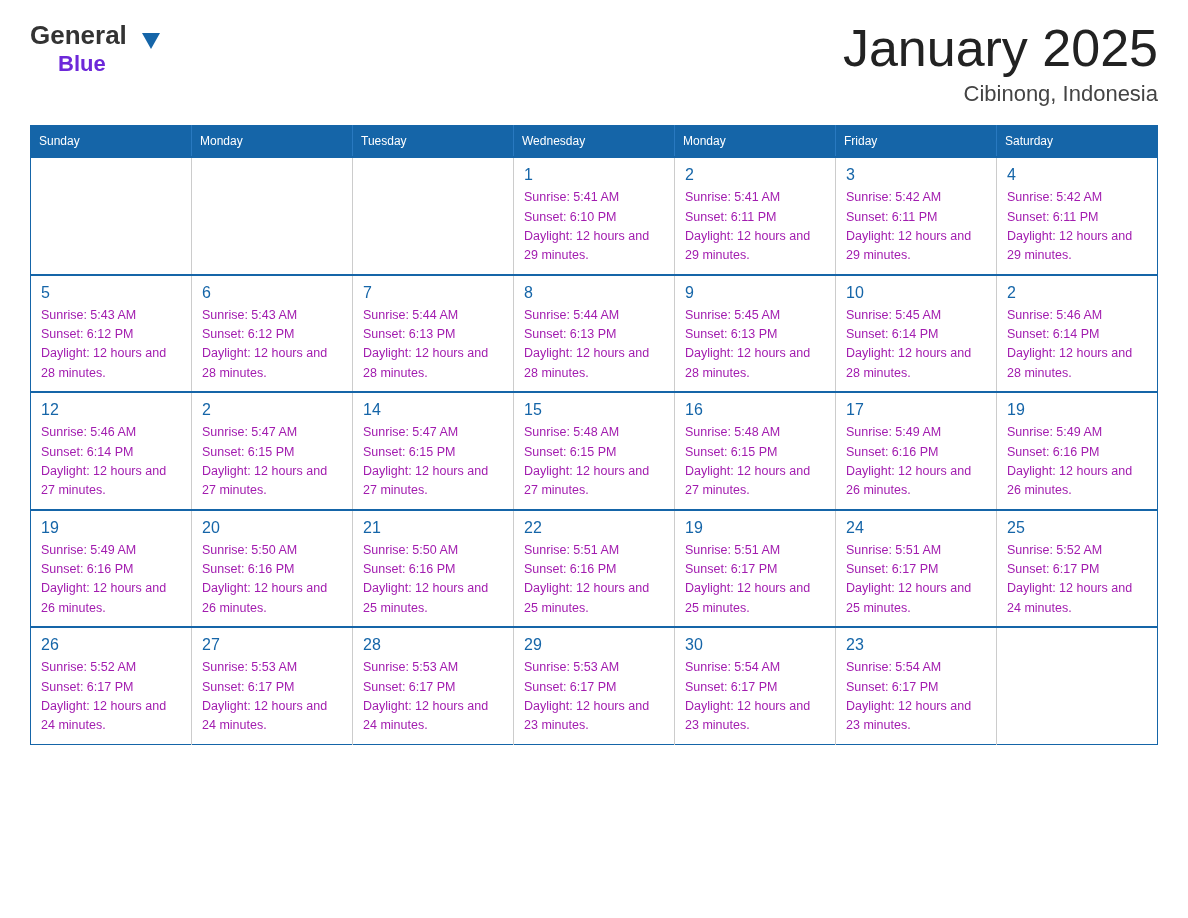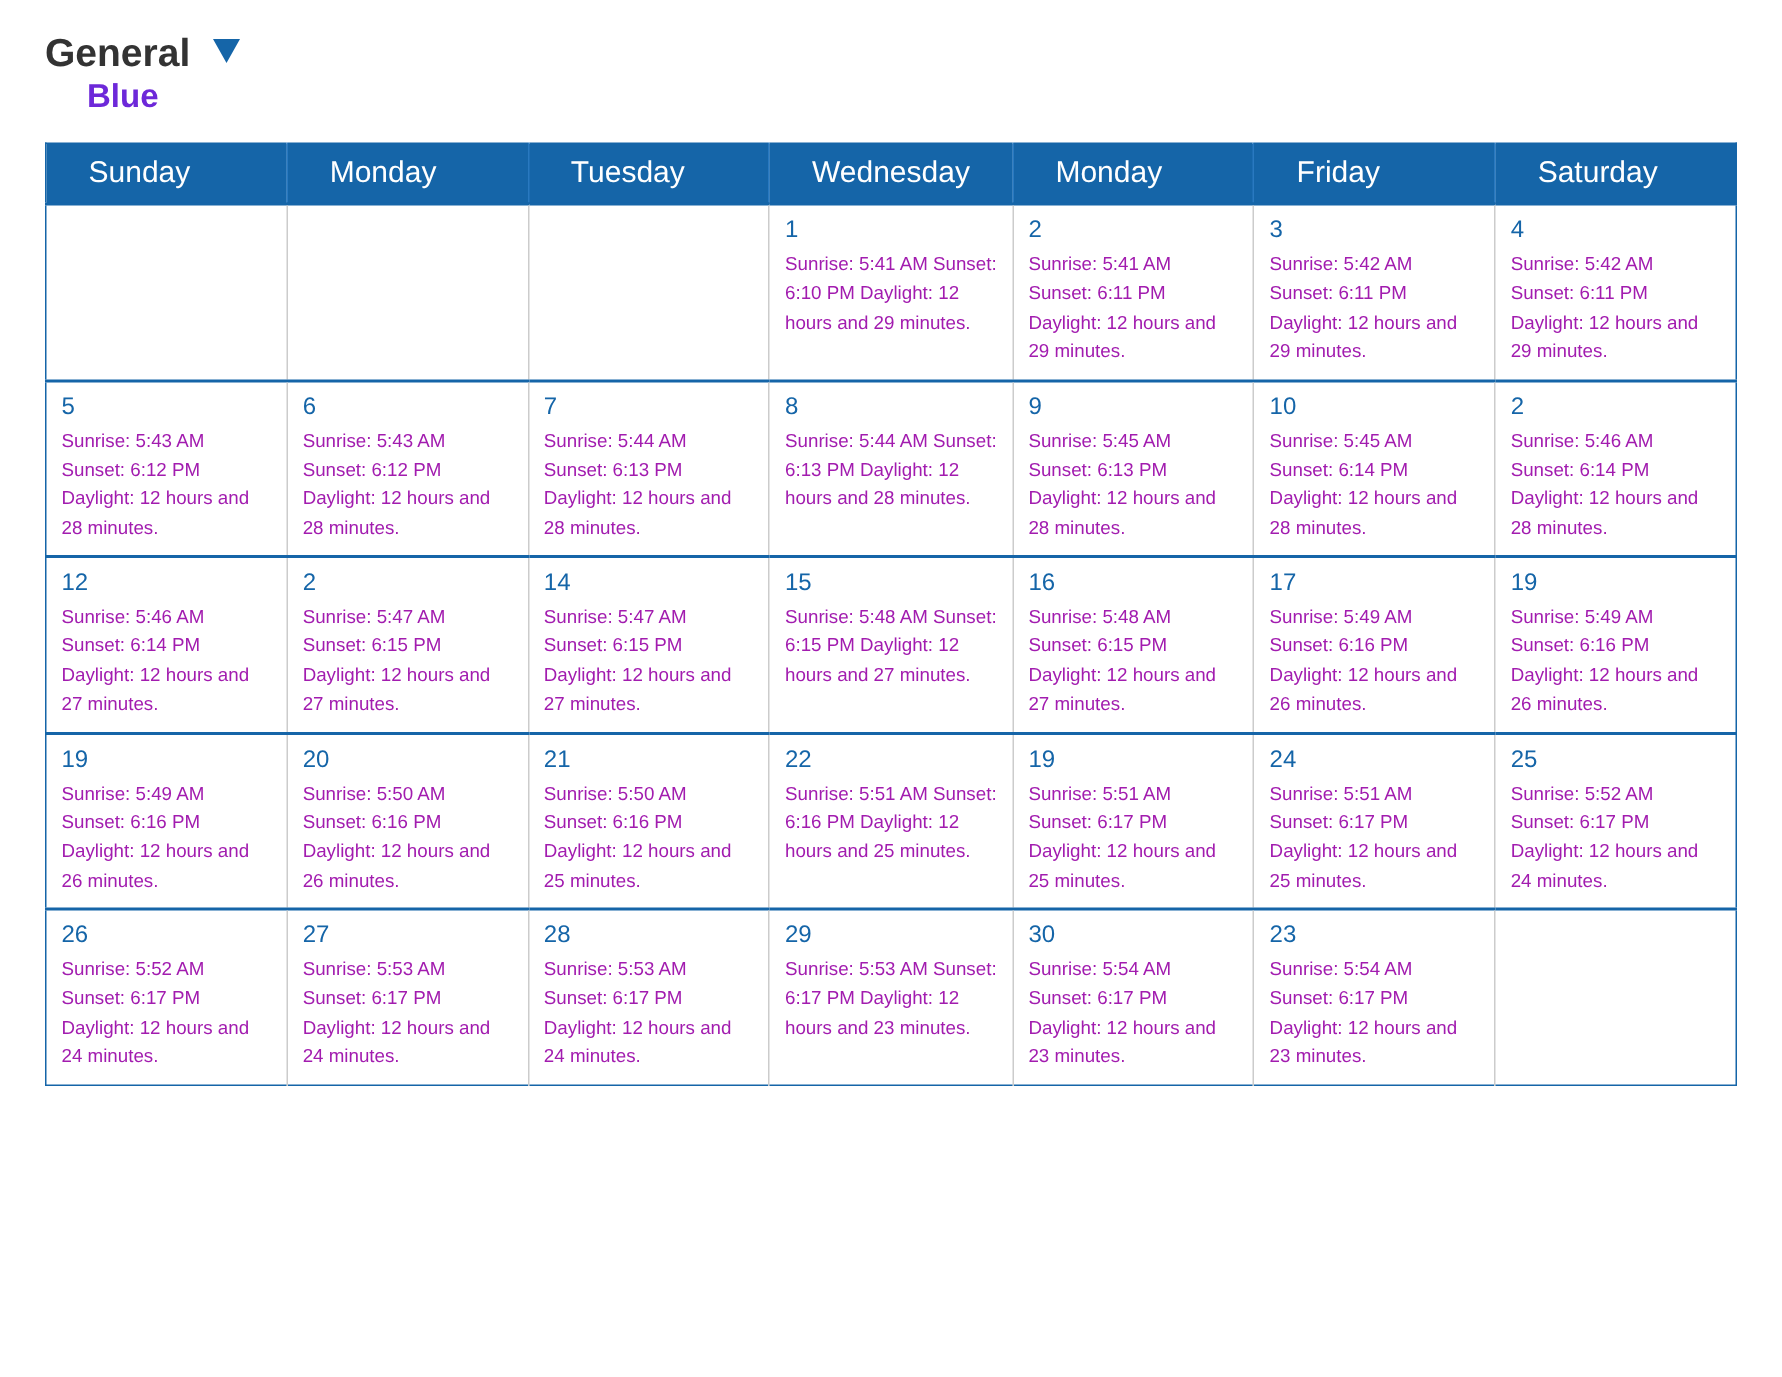--- a/index.html
+++ b/index.html
@@ -48,23 +48,23 @@
 
     
     .calendar {
       width: 100%;
       border-collapse: collapse;
       border: 1.5px solid #1565a8;
     }
     .calendar thead tr th {
       background-color: #1565a8;
       color: #fff;
-      font-size: 20px;
+      font-size: 12px;
       font-weight: normal;
-      padding: 8px 28px;
+      padding: 8px 8px;
       text-align: left;
       border-right: 1px solid #2979c0;
     }
     .calendar thead tr th:last-child {
       border-right: none;
     }
     .calendar tbody tr td {
       vertical-align: top;
       padding: 8px 10px;
       border-top: 2px solid #1565a8;
@@ -87,21 +87,21 @@
     .day-info {
       font-size: 12.5px;
       color: #a21caf;
       line-height: 1.55;
     }
     .empty-cell {
       background: #fff;
     }
     .logo-row {
       display: flex;
-      align-items: center;
+      align-items: flex-end;
       gap: 12px;
     }
     .logo-text-general {
       font-size: 26px;
       font-weight: bold;
       color: #333;
     }
   </style>
 </head>
 <body>
@@ -113,20 +113,24 @@
       <span style="display:inline-block;margin-left:3px;margin-bottom:-2px;">
         <svg width="18" height="16" viewBox="0 0 18 16">
           <polygon points="0,0 18,0 9,16" fill="#1565a8"></polygon>
         </svg>
       </span>
     </div>
     <div>
       <span class="logo-blue">Blue</span>
     </div>
   </div>
+  <div class="title-block">
+    <div class="main-title">January 2025</div>
+    <div class="subtitle">Cibinong, Indonesia</div>
+  </div>
 </div>
 
 <table class="calendar">
   <thead>
     <tr>
     <th>Sunday</th>
         <th>Monday</th>
         <th>Tuesday</th>
         <th>Wednesday</th>
         <th>Monday</th>

